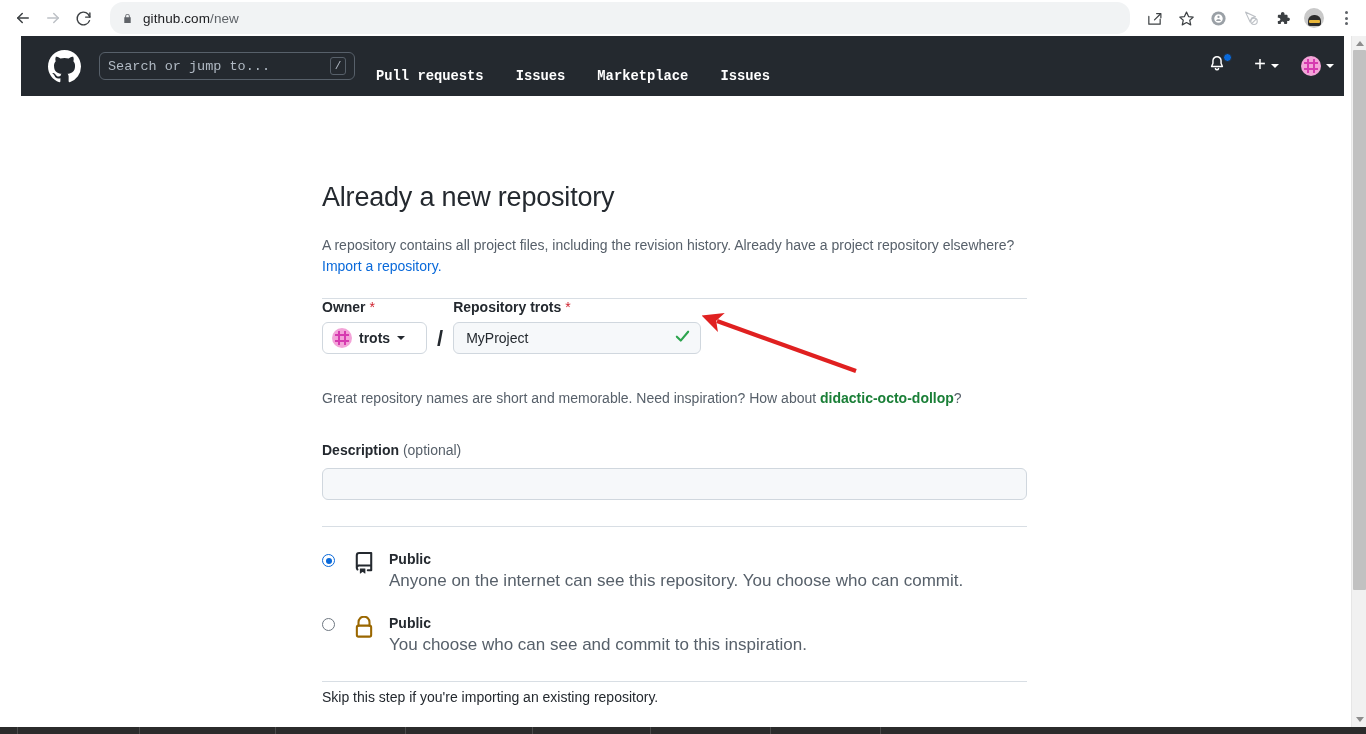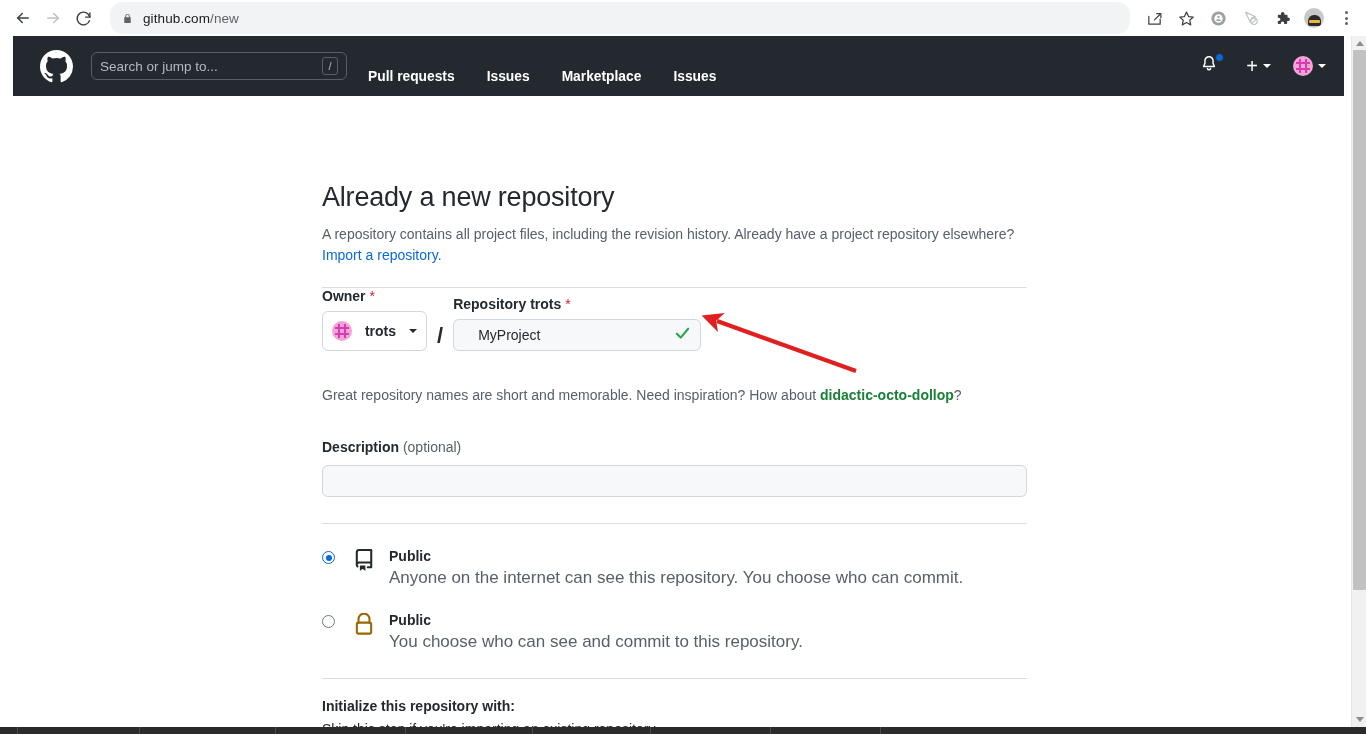--- a/index.html
+++ b/index.html
@@ -62,23 +62,23 @@
   .page-frame {
     position:absolute; left:0; top:36px; width:1366px; height:698px; background:#ffffff;
   }
   .viewport {
     position:absolute; left:5px; top:0; width:1339px; height:691px;
     background:#ffffff; overflow:hidden;
   }
 
   
   .gh-header {
-    position:absolute; left:8px; top:0; width:1339px; height:60px;
+    position:absolute; left:16px; top:0; width:1339px; height:60px;
     background:#24292f;
-    display:flex; align-items:center;
+    display:flex; align-items:center;font-family:Liberation Mono, monospace;
   }
   .gh-logo { margin-left:27px; width:33px; height:33px; display:flex; align-items:center;}
   .gh-search {
     margin-left:18px;
     width:256px; height:28px;
     border:1px solid #57606a; border-radius:6px;
     background:#24292f;
     display:flex; align-items:center; padding:0 8px;
   }
   .gh-search .ph { font-size:13.5px; color:#b1bac4; flex:1; }
@@ -116,43 +116,43 @@
 
   
   .content { position:absolute; left:0; top:60px; width:1339px; }
   .col { position:absolute; left:317px; top:0; width:705px; }
 
   h1.title {
     font-size:27px; font-weight:400; color:#24292f; letter-spacing:-0.2px;
     margin-top:85px; line-height:1.25;
   }
   .subtitle {
-    margin-top:9px; font-size:14px; color:#57606a; line-height:1.55;
+    margin-top:20px; font-size:14px; color:#57606a; line-height:1.55;
   }
   .link { color:#0969da; text-decoration:none; }
   .hr { height:1px; background:#d8dee4; margin-top:20px; }
 
   .row-owner { display:flex; align-items:flex-end; }
   .fld-label {
     font-size:14px; font-weight:600; color:#24292f; margin-bottom:7px; display:block;
   }
   .req { color:#cf222e; font-weight:400; }
   .owner-sel {
-    width:105px; height:40px;
+    width:105px; height:32px;
     border:1px solid #d0d7de; border-radius:6px; background:#ffffff;
-    display:flex; align-items:center; padding:0 9px; gap:7px;justify-content:space-between;
+    display:flex; align-items:center; padding:0 9px; gap:7px;
   }
   .owner-sel .name { font-size:14px; color:#24292f; font-weight:600; }
   .caret-d { width:0;height:0;border-left:4px solid transparent;border-right:4px solid transparent;border-top:4px solid #24292f; }
   .slash-sep { font-size:22px; color:#24292f; font-weight:700; margin:0 10px 2px 10px; }
   .repo-name-col { flex:1; }
   .repo-input {
     position:relative;
     height:32px; border:1px solid #d0d7de; border-radius:6px; background:#f6f8fa;
-    display:flex; align-items:center; padding:0 24px;
+    display:flex; align-items:center; padding:0 12px;
     max-width:248px;
   }
   .repo-input .val { font-size:14px; color:#24292f; }
   .check {
     position:absolute; right:9px; top:50%; transform:translateY(-50%);
   }
   .hint { margin-top:36px; font-size:14px; color:#57606a; }
   .hint .sugg { color:#1a7f37; font-weight:600; }
 
   .desc-block { margin-top:36px; }
@@ -390,27 +390,26 @@
           <div class="radio-row">
             <div class="radio"></div>
             <div class="vis-icon">
               <svg width="22" height="22" viewBox="0 0 16 16" fill="none" stroke="#9a6700" stroke-width="1.5">
                   <path d="M4 7V4.5a4 4 0 0 1 8 0V7" stroke-linecap="round"></path>
                   <rect x="2.8" y="7" width="10.4" height="8" rx="1.2"></rect>
                 </svg>
             </div>
             <div class="vis-txt">
               <div class="t">Public</div>
-              <div class="d">You choose who can see and commit to this repository.</div>
+              <div class="d">You choose who can see and commit to this inspiration.</div>
             </div>
           </div>
 
           <div class="hr3"></div>
 
-          <div class="init-head">Initialize this repository with:</div>
           <div class="init-sub">Skip this step if you're importing an existing repository.</div>
 
         </div>
       </div>
     </div>
   </div>
 
   <div class="scrollbar">
     <div class="sb-up">
         <span class="sb-arrow-u"></span>

